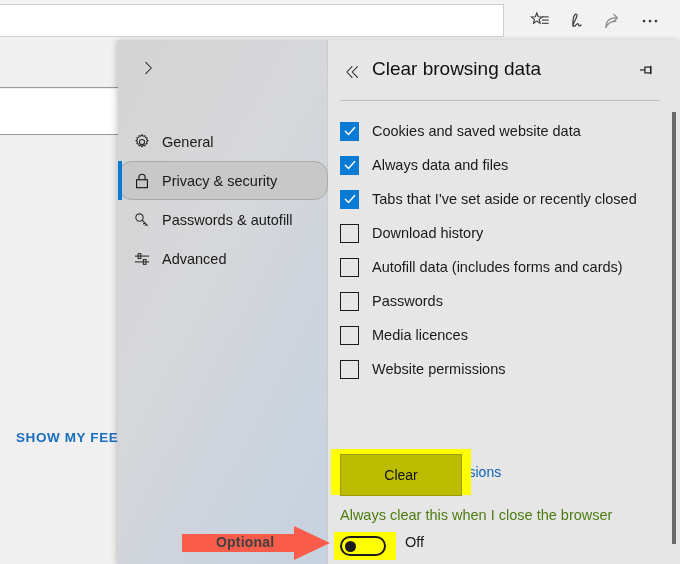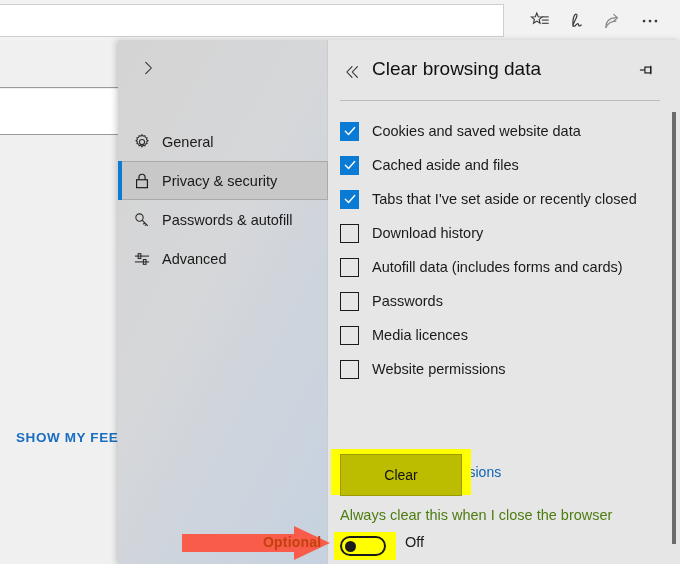--- a/index.html
+++ b/index.html
@@ -62,21 +62,21 @@
   }
   .nav-expand {
     position: absolute; left: 8px; top: 8px; width: 44px; height: 40px;
     display: flex; align-items: center; justify-content: center; cursor: pointer;
   }
   .nav-list { position: absolute; left: 0; top: 82px; width: 210px; }
   .nav-item {
     position: relative; height: 39px; display: flex; align-items: center;
     padding-left: 14px; cursor: pointer;
   }
-  .nav-item.selected { background: #c8c8c8; outline: 1px solid #aaaaaa; outline-offset: -1px; }
+  .nav-item.selected { background: #c8c8c8; outline: 1px solid #aaaaaa; outline-offset: -1px; border-radius: 14px; }
   .nav-item.selected::before {
     content: ""; position: absolute; left: 0; top: 0; width: 4px; height: 100%;
     background: #0a7bd4;
   }
   .nav-ico { width: 30px; height: 24px; display: flex; align-items: center; justify-content: flex-start; }
   .nav-label { font-size: 14.5px; color: #1a1a1a; white-space: nowrap; }
 
   
   .pane {
     position: absolute; left: 210px; top: 0; width: 352px; height: 524px;
@@ -167,22 +167,22 @@
     background: #6b6b6b; cursor: pointer;
   }
 
   
   .anno-arrow {
     position: absolute; left: 182px; top: 526px; width: 148px; height: 34px;
     pointer-events: none;
   }
   .anno-text {
     position: absolute; left: 216px; top: 534px;
-    font-size: 14px; font-weight: bold; color: #c2410c;
-    letter-spacing: 0.2px; pointer-events: none; white-space: nowrap; margin-left: 47px;
+    font-size: 14px; font-weight: bold; color: #404040;
+    letter-spacing: 0.2px; pointer-events: none; white-space: nowrap;
   }
 </style>
 </head>
 <body>
 
 <div id="root">
 
   <div class="chrome-bar">
     <input class="addressbar" type="text" value="" style="">
     <div class="chrome-icons">
@@ -316,21 +316,21 @@
           </span>
           <span class="cb-label">Cookies and saved website data</span>
         </div>
 
         <div class="cb-row">
           <span class="cbox on">
             <svg class="tick" width="14" height="14" viewBox="0 0 24 24" fill="none" stroke="#ffffff" stroke-width="2.4" stroke-linecap="round" stroke-linejoin="round">
                 <polyline points="4,12.5 9.5,18 20,6"></polyline>
               </svg>
           </span>
-          <span class="cb-label">Cached aside and files</span>
+          <span class="cb-label">Always data and files</span>
         </div>
 
         <div class="cb-row">
           <span class="cbox on">
             <svg class="tick" width="14" height="14" viewBox="0 0 24 24" fill="none" stroke="#ffffff" stroke-width="2.4" stroke-linecap="round" stroke-linejoin="round">
                 <polyline points="4,12.5 9.5,18 20,6"></polyline>
               </svg>
           </span>
           <span class="cb-label">Tabs that I've set aside or recently closed</span>
         </div>

